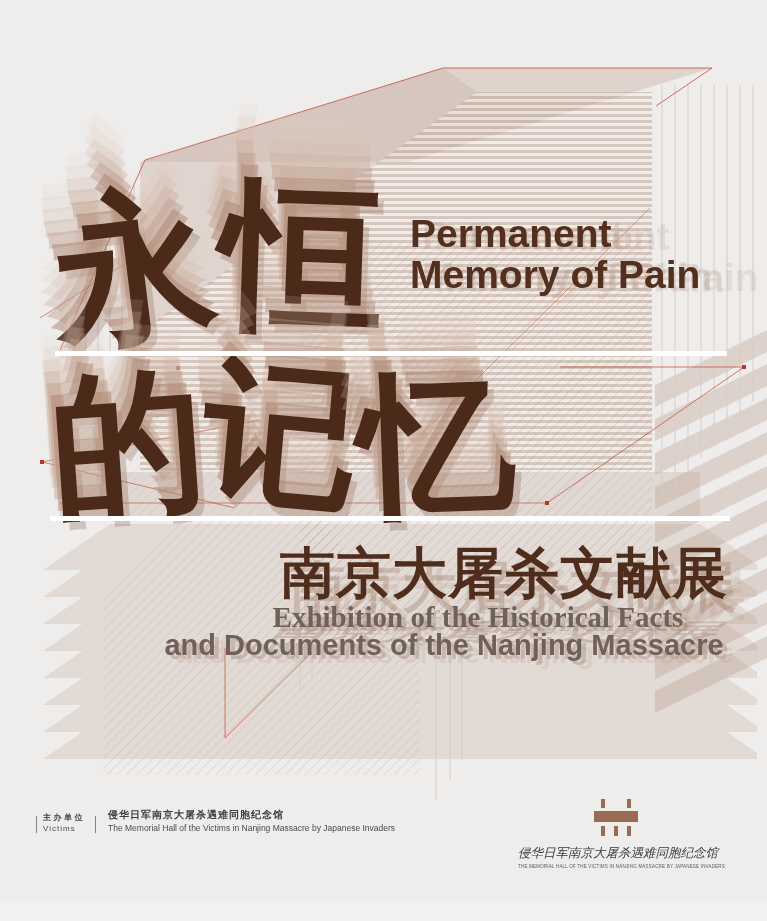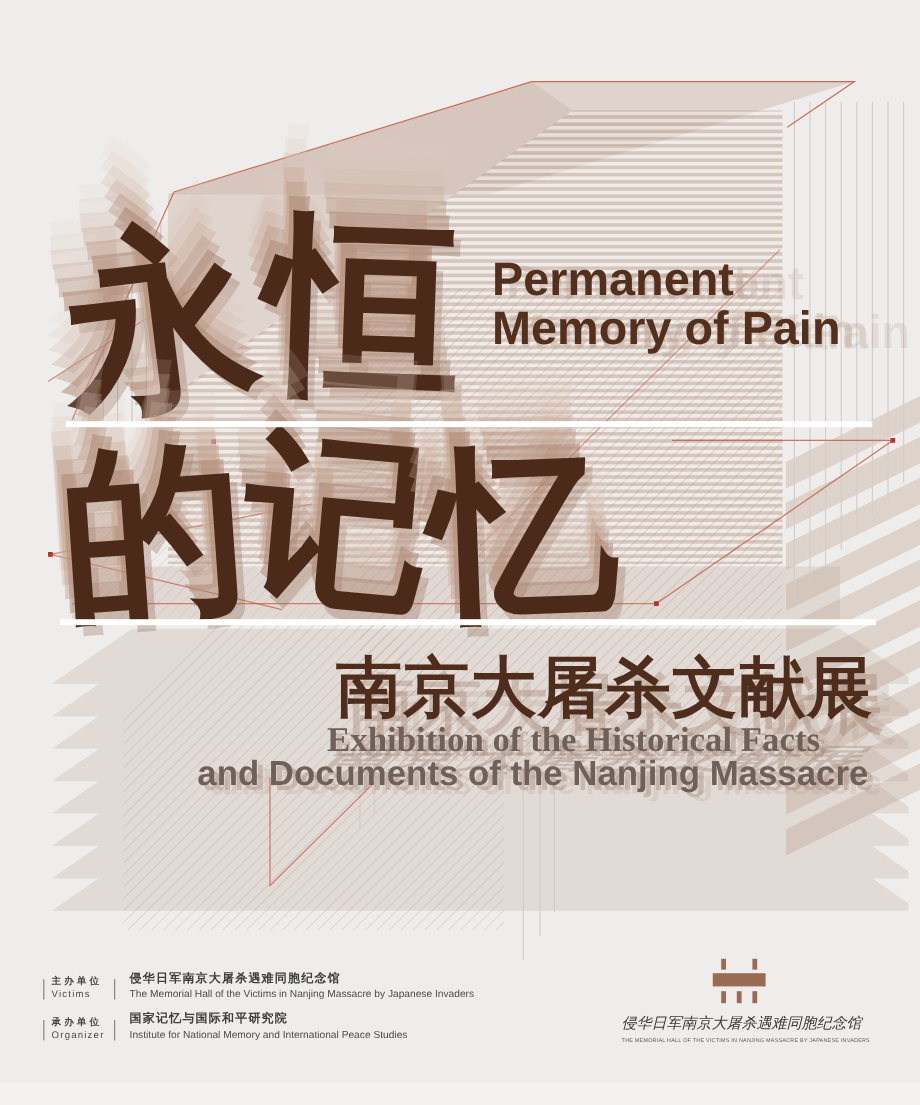--- a/index.html
+++ b/index.html
@@ -213,32 +213,20 @@
       <span class="credit-labels">
         <span class="credit-label-cn">主办单位</span>
         <span class="credit-label-en">Victims</span>
       </span>
       <span class="vbar"></span>
       <span class="credit-orgs">
         <span class="credit-org-cn">侵华日军南京大屠杀遇难同胞纪念馆</span>
         <span class="credit-org-en">The Memorial Hall of the Victims in Nanjing Massacre by Japanese Invaders</span>
       </span>
     </div>
-    <div class="credit-row">
-      <span class="vbar"></span>
-      <span class="credit-labels">
-        <span class="credit-label-cn">承办单位</span>
-        <span class="credit-label-en">Organizer</span>
-      </span>
-      <span class="vbar"></span>
-      <span class="credit-orgs">
-        <span class="credit-org-cn">国家记忆与国际和平研究院</span>
-        <span class="credit-org-en">Institute for National Memory and International Peace Studies</span>
-      </span>
-    </div>
   </div>
 
   <div class="logo-block">
     <div class="logo-icon">
       <span class="post p-t1"></span>
         <span class="post p-t2"></span>
       <span class="bar"></span>
       <span class="post p-b1"></span>
         <span class="post p-b2"></span>
         <span class="post p-b3"></span>

